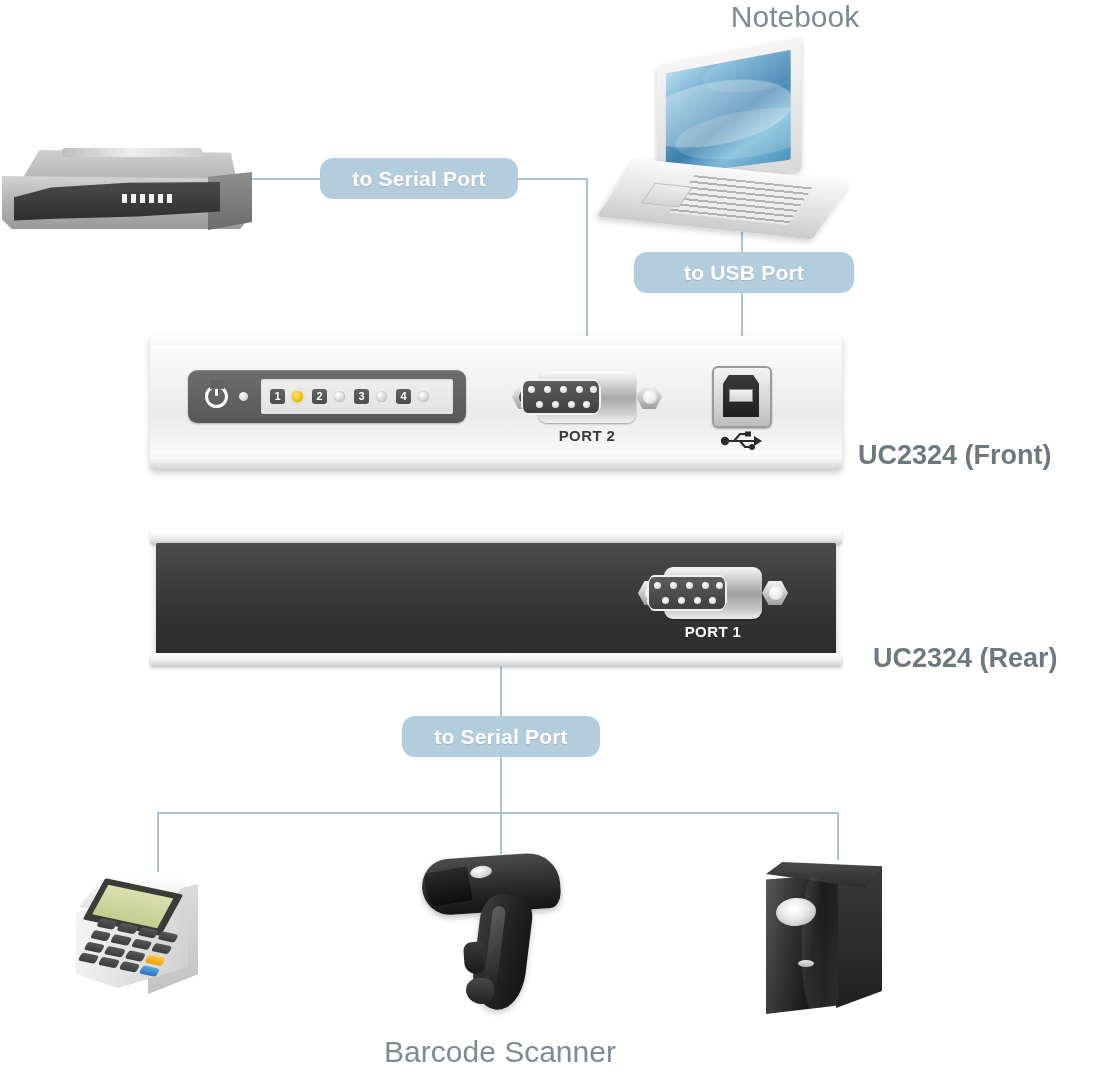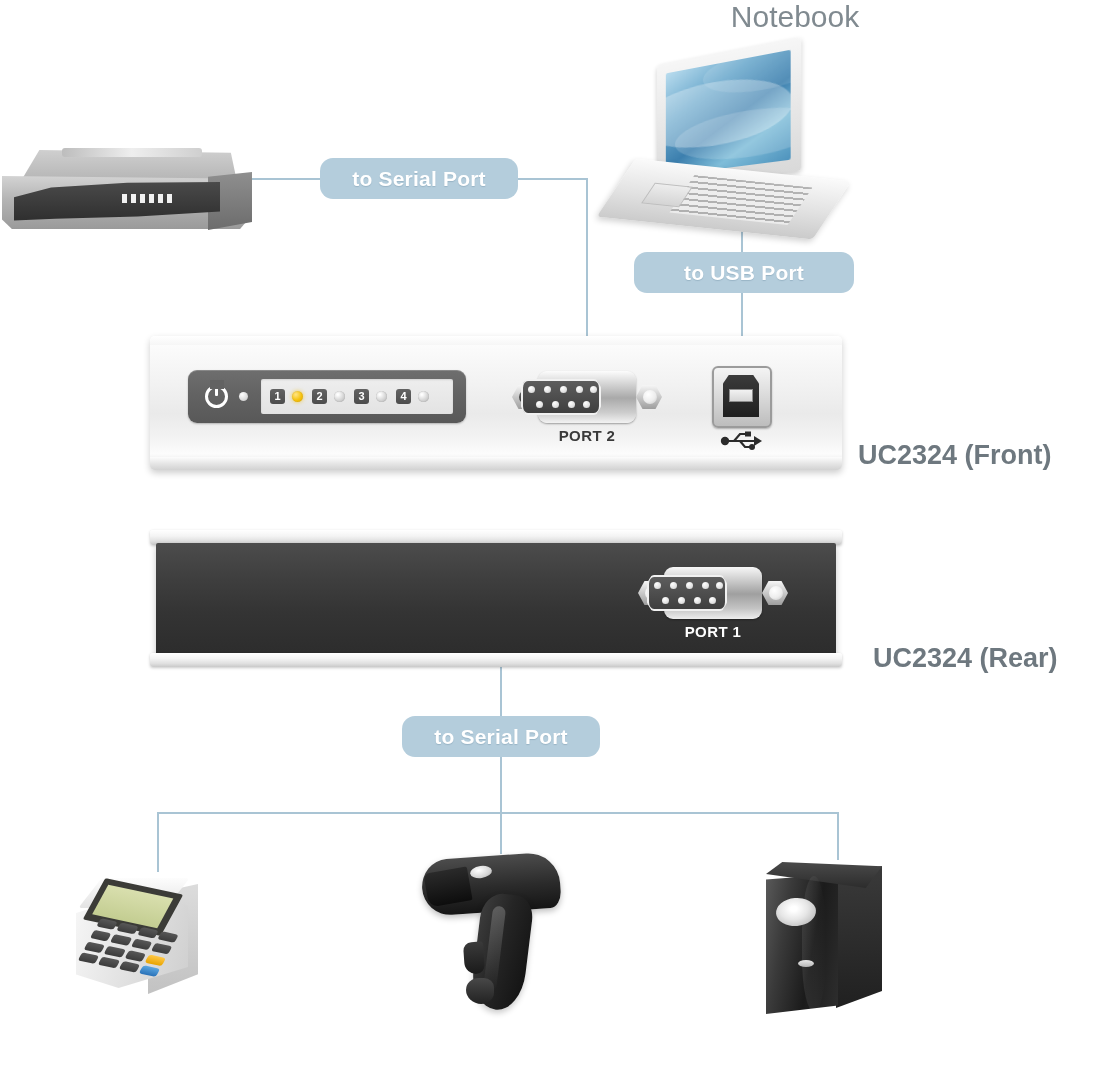--- a/index.html
+++ b/index.html
@@ -580,20 +580,21 @@
 
   <div class="scanner abs" style="left:422px;top:848px;width:160px;height:172px;">
     <div class="sc-head"></div>
     <div class="sc-window"></div>
     <div class="sc-dot"></div>
     <div class="sc-grip"></div>
     <div class="sc-grip-hl"></div>
     <div class="sc-trigger"></div>
     <div class="sc-toe"></div>
   </div>
+  <div class="caption" style="left:370px;top:1035px;width:260px;">Barcode Scanner</div>
 
   <div class="ups abs" style="left:766px;top:856px;width:120px;height:162px;">
     <div class="sideface"></div>
     <div class="front"></div>
     <div class="topface"></div>
     <div class="curve"></div>
     <div class="oval"></div>
     <div class="btn"></div>
   </div>
 

